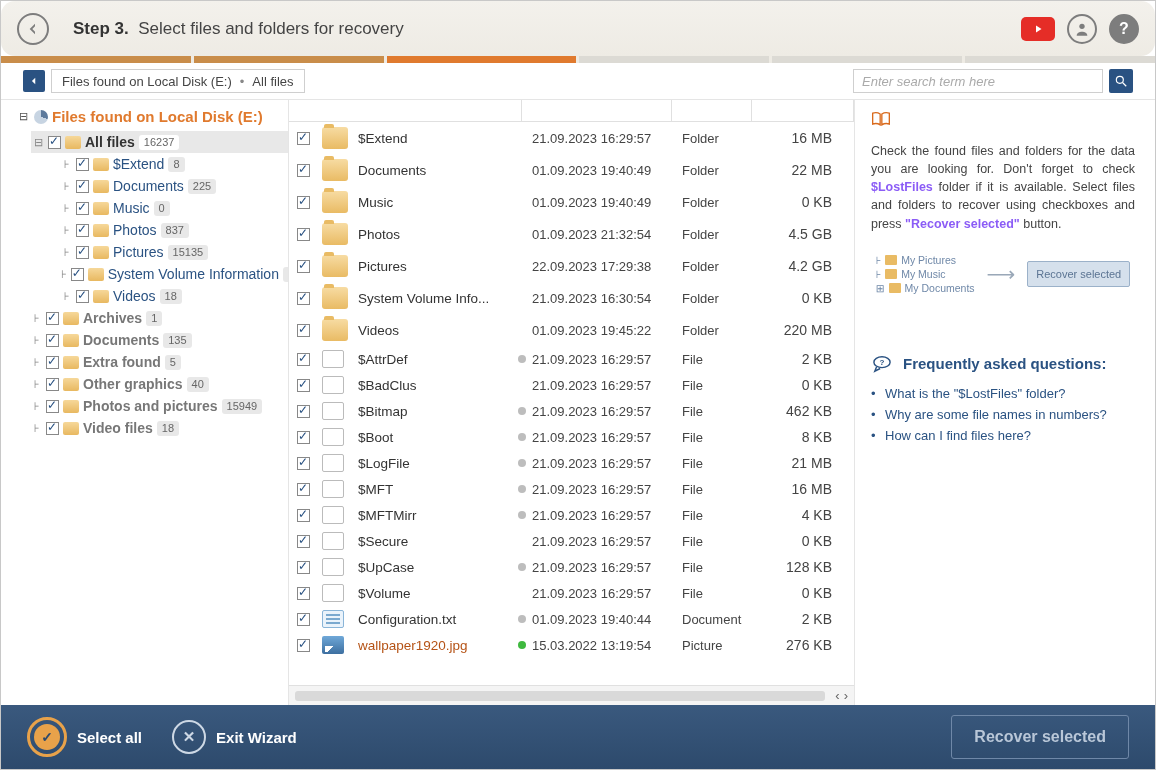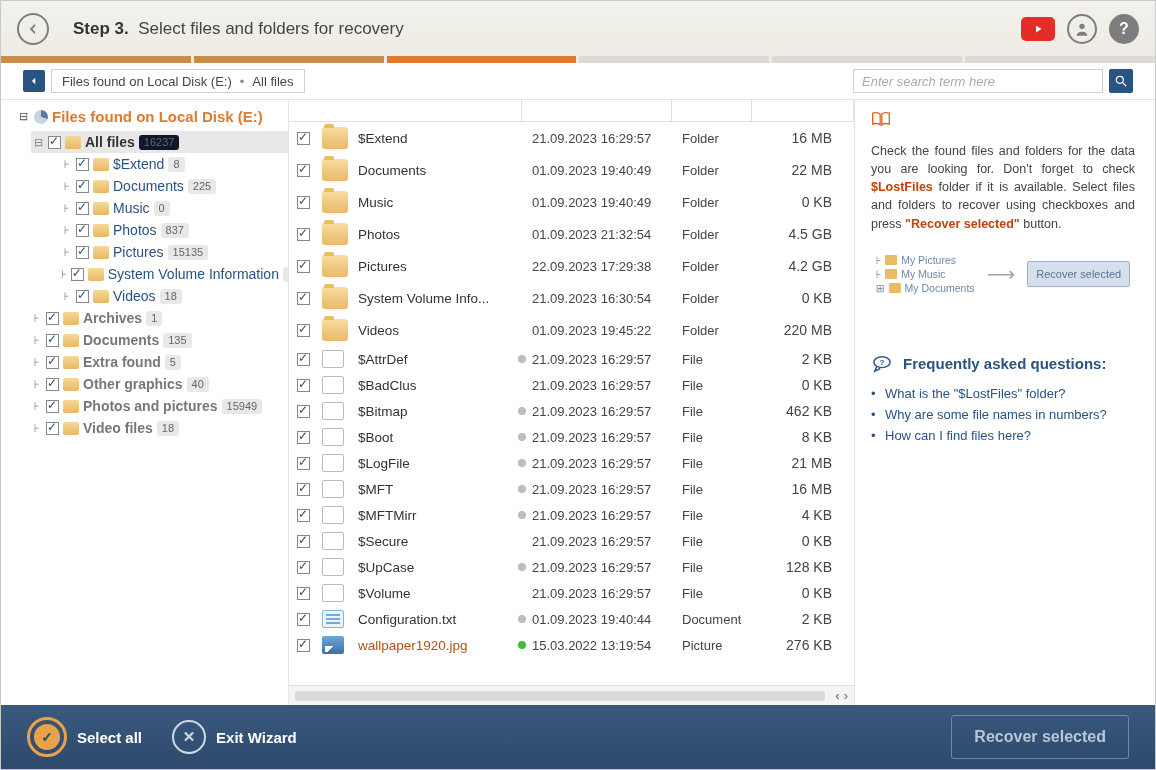--- a/index.html
+++ b/index.html
@@ -1,20 +1,20 @@
 <!DOCTYPE html>
 <html><head>
 <meta charset="utf-8">
 <style>
 *{box-sizing:border-box;margin:0;padding:0;font-family:"Segoe UI",Tahoma,Verdana,sans-serif;}
 html,body{width:1156px;height:770px;overflow:hidden;background:#fff;}
 .frame{width:1156px;height:770px;border:1px solid #c8c8c8;display:flex;flex-direction:column;}
 
 
-.header{height:55px;background:linear-gradient(#f3f1ec,#eeebe4);display:flex;align-items:center;padding:12px 16px;position:relative;}
+.header{height:55px;background:linear-gradient(#f3f1ec,#eeebe4);display:flex;align-items:center;padding:12px 16px;position:relative;border-radius:14px;}
 .back-btn{width:32px;height:32px;border:2px solid #7d7d7d;border-radius:50%;display:flex;align-items:center;justify-content:center;margin-right:24px;cursor:pointer;}
 .back-btn svg{width:16px;height:16px;fill:#7d7d7d;}
 .step-title{font-size:17px;color:#444;}
 .step-title b{font-weight:700;color:#333;}
 .header-right{position:absolute;right:16px;display:flex;align-items:center;gap:12px;}
 .circ-btn{width:30px;height:30px;border:2px solid #7d7d7d;border-radius:50%;display:flex;align-items:center;justify-content:center;color:#7d7d7d;cursor:pointer;}
 .circ-btn.filled{background:#7d7d7d;color:#fff;border-color:#7d7d7d;font-weight:700;}
 .yt{width:34px;height:24px;background:#e52d27;border-radius:5px;display:flex;align-items:center;justify-content:center;}
 .yt svg{fill:#fff;width:12px;height:12px;}
 
@@ -46,21 +46,21 @@
 .tree-item{display:flex;align-items:center;gap:4px;padding:3px 0;cursor:pointer;white-space:nowrap;}
 .tree-item.sel{background:#e8e8e8;padding-left:2px;padding-right:4px;}
 .tree-item .exp{color:#888;font-size:11px;width:11px;display:inline-block;text-align:center;}
 .tree-item .cb{width:13px;height:13px;border:1px solid #888;background:#fff;position:relative;flex:0 0 13px;}
 .tree-item .cb::after{content:"✓";position:absolute;top:-3px;left:0;font-size:12px;color:#2a5282;}
 .tree-item .fld{width:16px;height:13px;background:linear-gradient(#f6d89a,#e8b860);border-radius:2px;flex:0 0 16px;}
 .tree-item .lbl{color:#2a5282;}
 .tree-item.sel .lbl{font-weight:700;color:#333;}
 .tree-item .cat{color:#777;font-weight:700;}
 .badge{background:#e8e8e8;color:#666;font-size:11px;border-radius:3px;padding:0 5px;line-height:15px;height:15px;}
-.tree-item.sel .badge{background:#0f172a;}
+.tree-item.sel .badge{background:#ffffff;}
 .lvl1{margin-left:12px;}
 .lvl2{margin-left:30px;}
 
 
 .list-pane{flex:1;border-left:1px solid #e5e5e5;border-right:1px solid #e5e5e5;display:flex;flex-direction:column;min-width:0;}
 .list-head{height:22px;border-bottom:1px solid #e0e0e0;display:flex;}
 .list-head .col{border-right:1px solid #e0e0e0;}
 .list-body{flex:1;overflow-y:auto;}
 .row{display:flex;align-items:center;height:32px;font-size:13.5px;color:#333;padding-left:8px;}
 .row.file{height:26px;}
@@ -85,21 +85,21 @@
 .row.highlight .name{color:#b55316;}
 .list-scroll{height:20px;border-top:1px solid #e0e0e0;display:flex;align-items:center;justify-content:flex-end;padding-right:6px;gap:4px;background:#f4f4f4;}
 .list-scroll .thumb{flex:1;height:10px;background:#d9d9d9;margin:0 6px;border-radius:3px;}
 .list-scroll .arr{cursor:pointer;color:#666;font-size:13px;}
 
 
 .info-pane{width:300px;padding:10px 20px 10px 16px;font-size:13px;color:#444;overflow-y:auto;}
 .info-title{color:#d96a1d;font-weight:700;font-size:15px;display:flex;align-items:center;gap:10px;margin-bottom:14px;}
 .info-title svg{width:20px;height:18px;stroke:#d96a1d;fill:none;stroke-width:1.6;}
 .info-text{line-height:1.45;text-align:justify;margin-bottom:20px;font-size:12.5px;}
-.info-text b{color:#c2410c;}
+.info-text b{color:#8b5cf6;}
 .illus{display:flex;align-items:center;justify-content:center;gap:12px;margin-bottom:60px;}
 .illus-tree{font-size:10.5px;color:#6f88a8;}
 .illus-tree .it{display:flex;align-items:center;gap:4px;padding:1px 0;}
 .illus-tree .ficon{width:12px;height:10px;background:#e9bb64;border-radius:1px;}
 .illus-arrow{color:#9aa8b8;font-size:20px;}
 .illus-btn{border:1px solid #9bb1c9;background:#d5e0ec;color:#5b7493;font-size:11px;padding:6px 8px;border-radius:2px;}
 .faq-title{color:#2a5282;font-weight:700;font-size:15px;display:flex;align-items:center;gap:10px;margin-bottom:10px;}
 .faq-title svg{width:22px;height:18px;stroke:#2a5282;fill:none;stroke-width:1.6;}
 .faq-list{list-style:none;padding-left:14px;}
 .faq-list li{font-size:13px;color:#2a5282;padding:3px 0;cursor:pointer;position:relative;}

